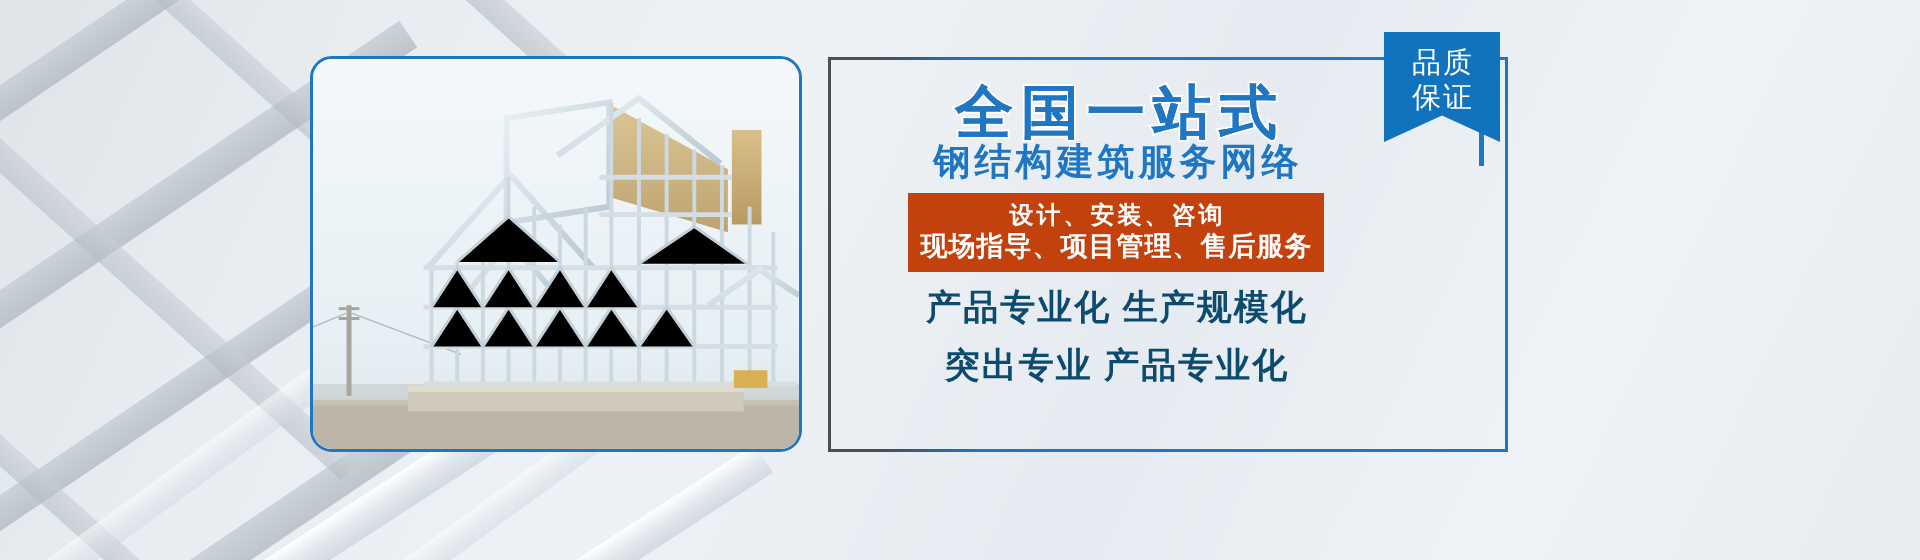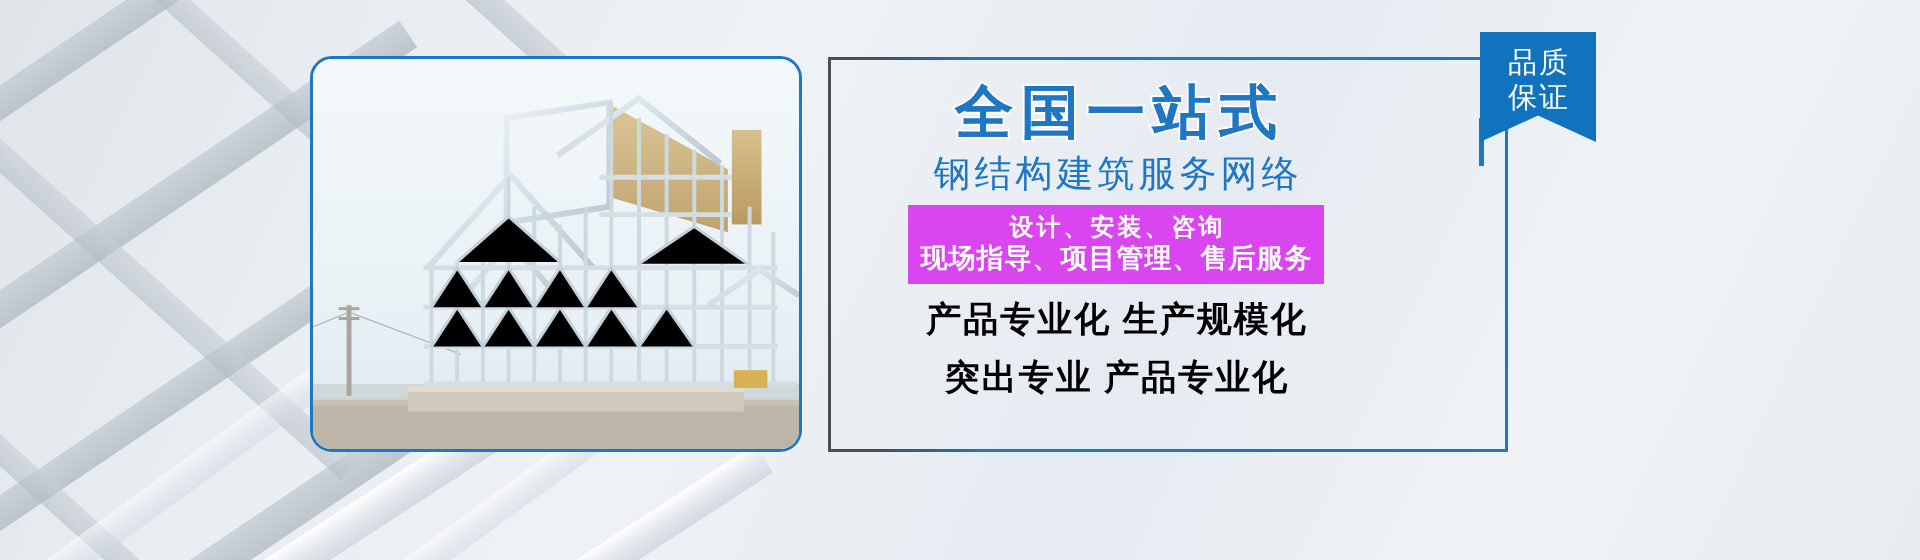--- a/index.html
+++ b/index.html
@@ -34,34 +34,34 @@
   
   .content{position:absolute;left:828px;top:57px;width:576px;height:395px;
            display:flex;flex-direction:column;align-items:center;}
 
   .headline{margin-top:26px;font-size:58px;line-height:1;font-weight:bold;
     color:#1f76c2;letter-spacing:8px;text-indent:8px;white-space:nowrap;
     -webkit-text-stroke:4px #ffffff;paint-order:stroke fill;}
   .headline-wrap{position:relative;}
   .headline-top{position:absolute;left:0;top:0;-webkit-text-stroke:0;color:#1f76c2;}
 
-  .subhead{margin-top:14px;font-size:37px;line-height:1;font-weight:normal;
+  .subhead{margin-top:2px;font-size:37px;line-height:1;font-weight:bold;
     color:#1f76c2;letter-spacing:4px;text-indent:4px;white-space:nowrap;}
 
-  .red-box{margin-top:13px;background:#d946ef;width:416px;padding:7px 0 9px;
+  .red-box{margin-top:13px;background:#c2410c;width:416px;padding:7px 0 9px;
     display:flex;flex-direction:column;align-items:center;}
   .red-line{color:#ffffff;font-weight:bold;white-space:nowrap;line-height:1.24;}
   .red-line.l1{font-size:24px;letter-spacing:3px;text-indent:3px;}
   .red-line.l2{font-size:27px;letter-spacing:1px;text-indent:1px;}
 
   .slogan{margin-top:12px;font-size:35px;line-height:1.32;font-weight:bold;
-    color:#000000;letter-spacing:2px;text-indent:2px;white-space:nowrap;}
-
-  
-  .ribbon{position:absolute;left:1480px;top:32px;width:116px;height:110px;
+    color:#0c4a6e;letter-spacing:2px;text-indent:2px;white-space:nowrap;}
+
+  
+  .ribbon{position:absolute;left:1384px;top:32px;width:116px;height:110px;
     background:#1173bd;
     clip-path:polygon(0 0,100% 0,100% 100%,50% 76%,0 100%);
     display:flex;flex-direction:column;align-items:center;justify-content:flex-start;
     padding-top:13px;box-sizing:border-box;}
   .ribbon span{color:#ffffff;font-size:29px;line-height:1.22;font-weight:normal;
     letter-spacing:2px;text-indent:2px;white-space:nowrap;}
   .ribbon-tail{position:absolute;left:1479px;top:118px;width:5px;height:48px;background:#1f76c2;}
 </style>
 </head>
 <body>

